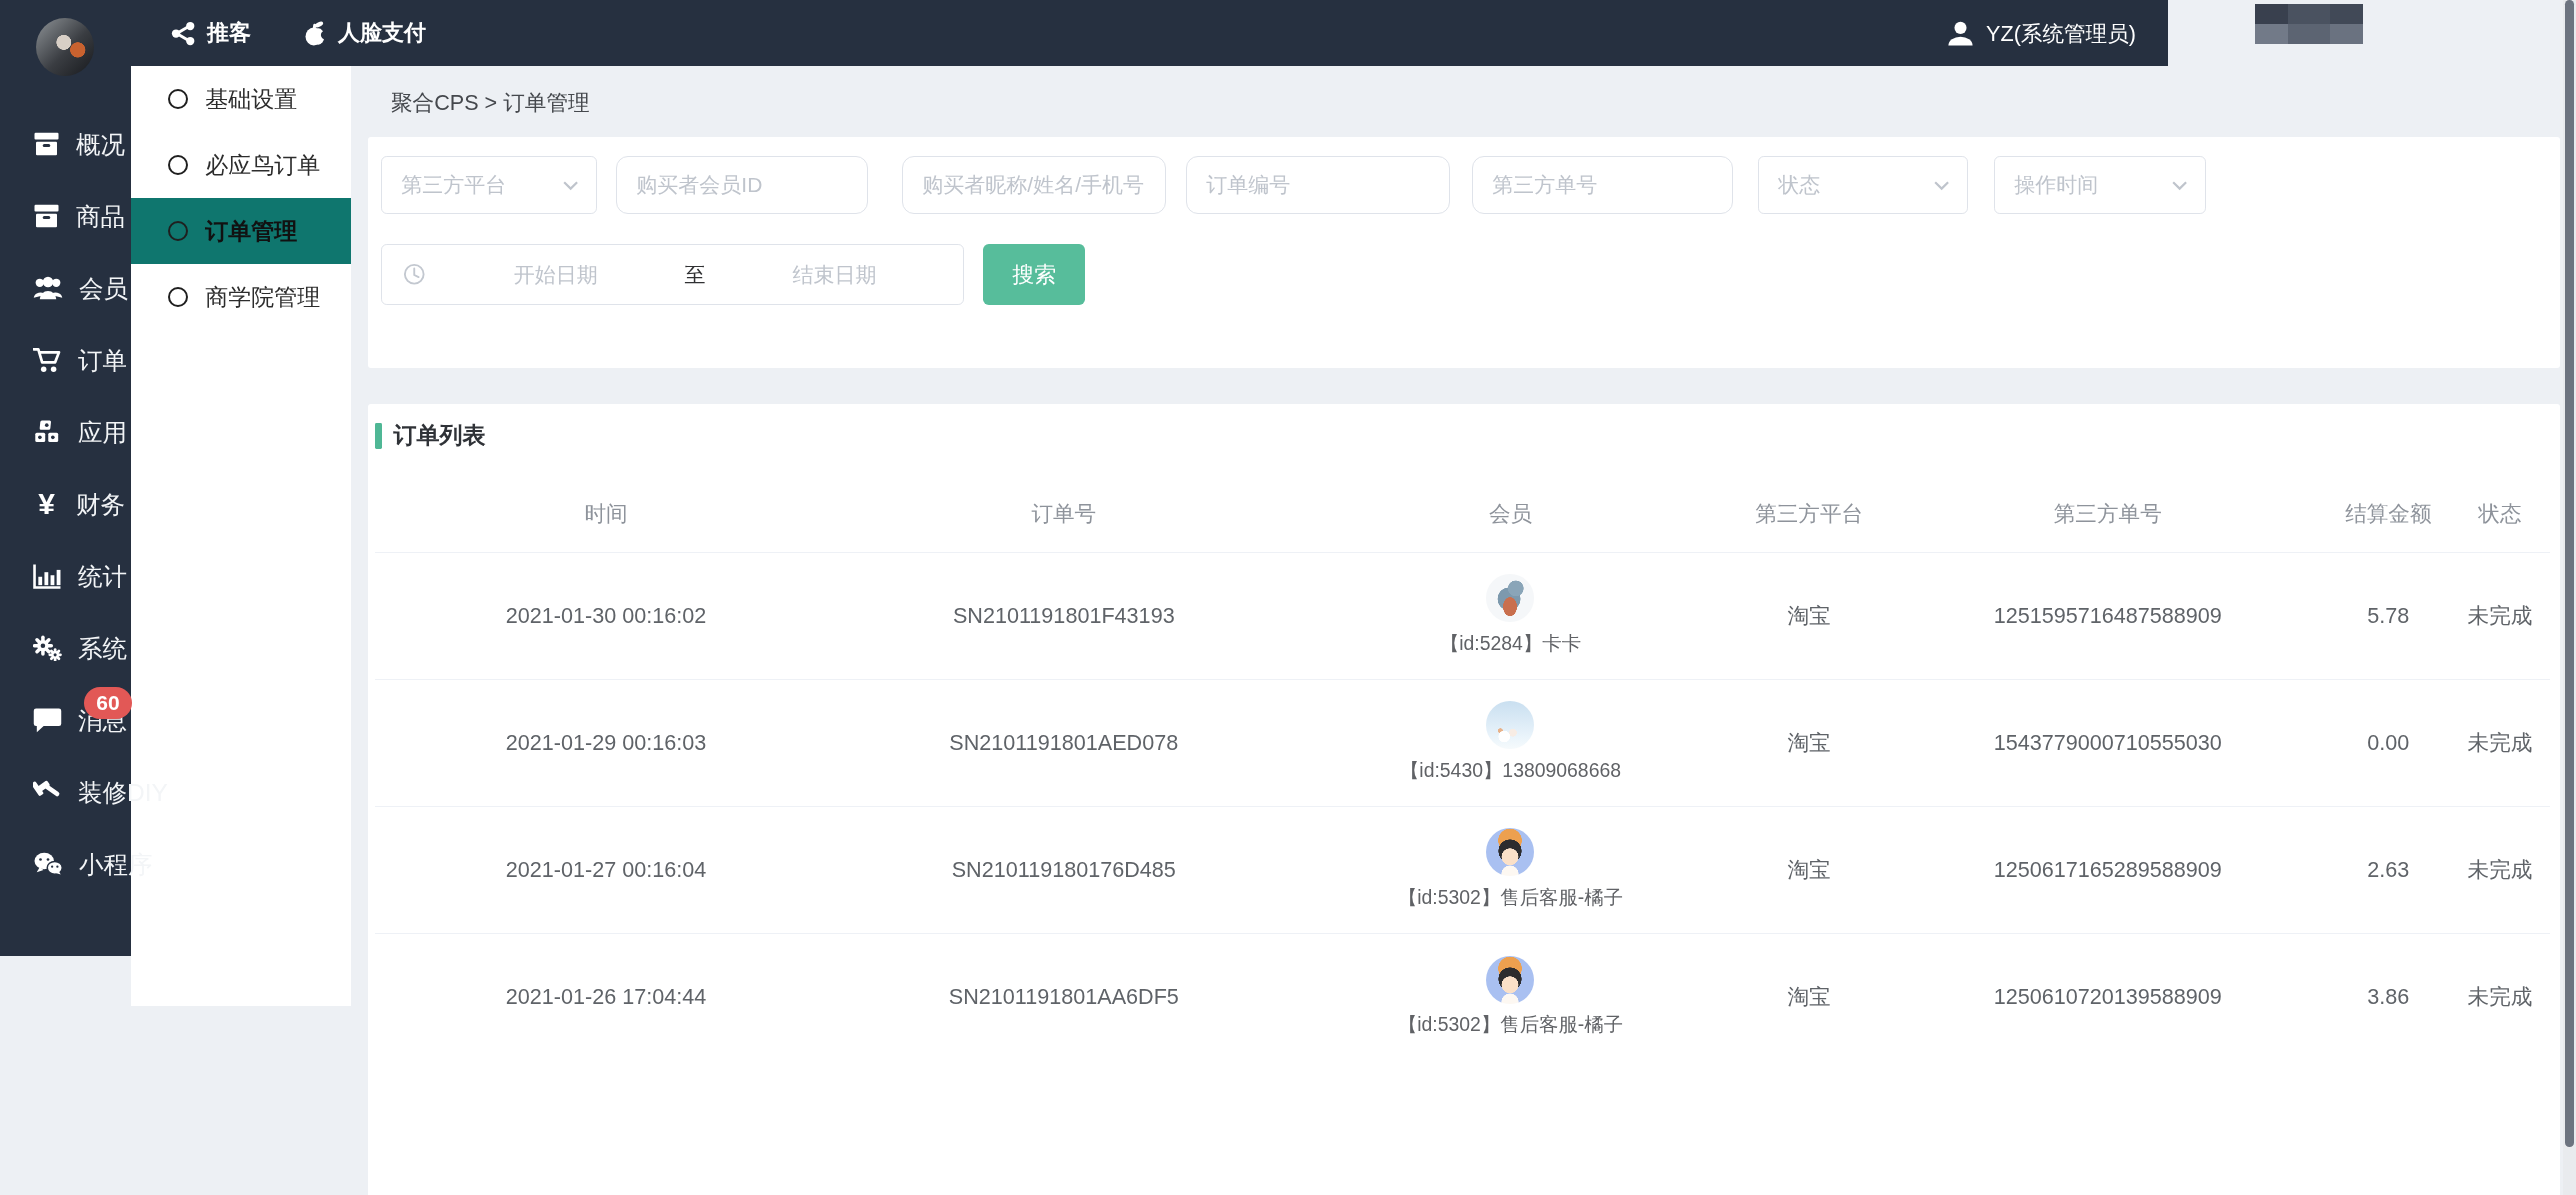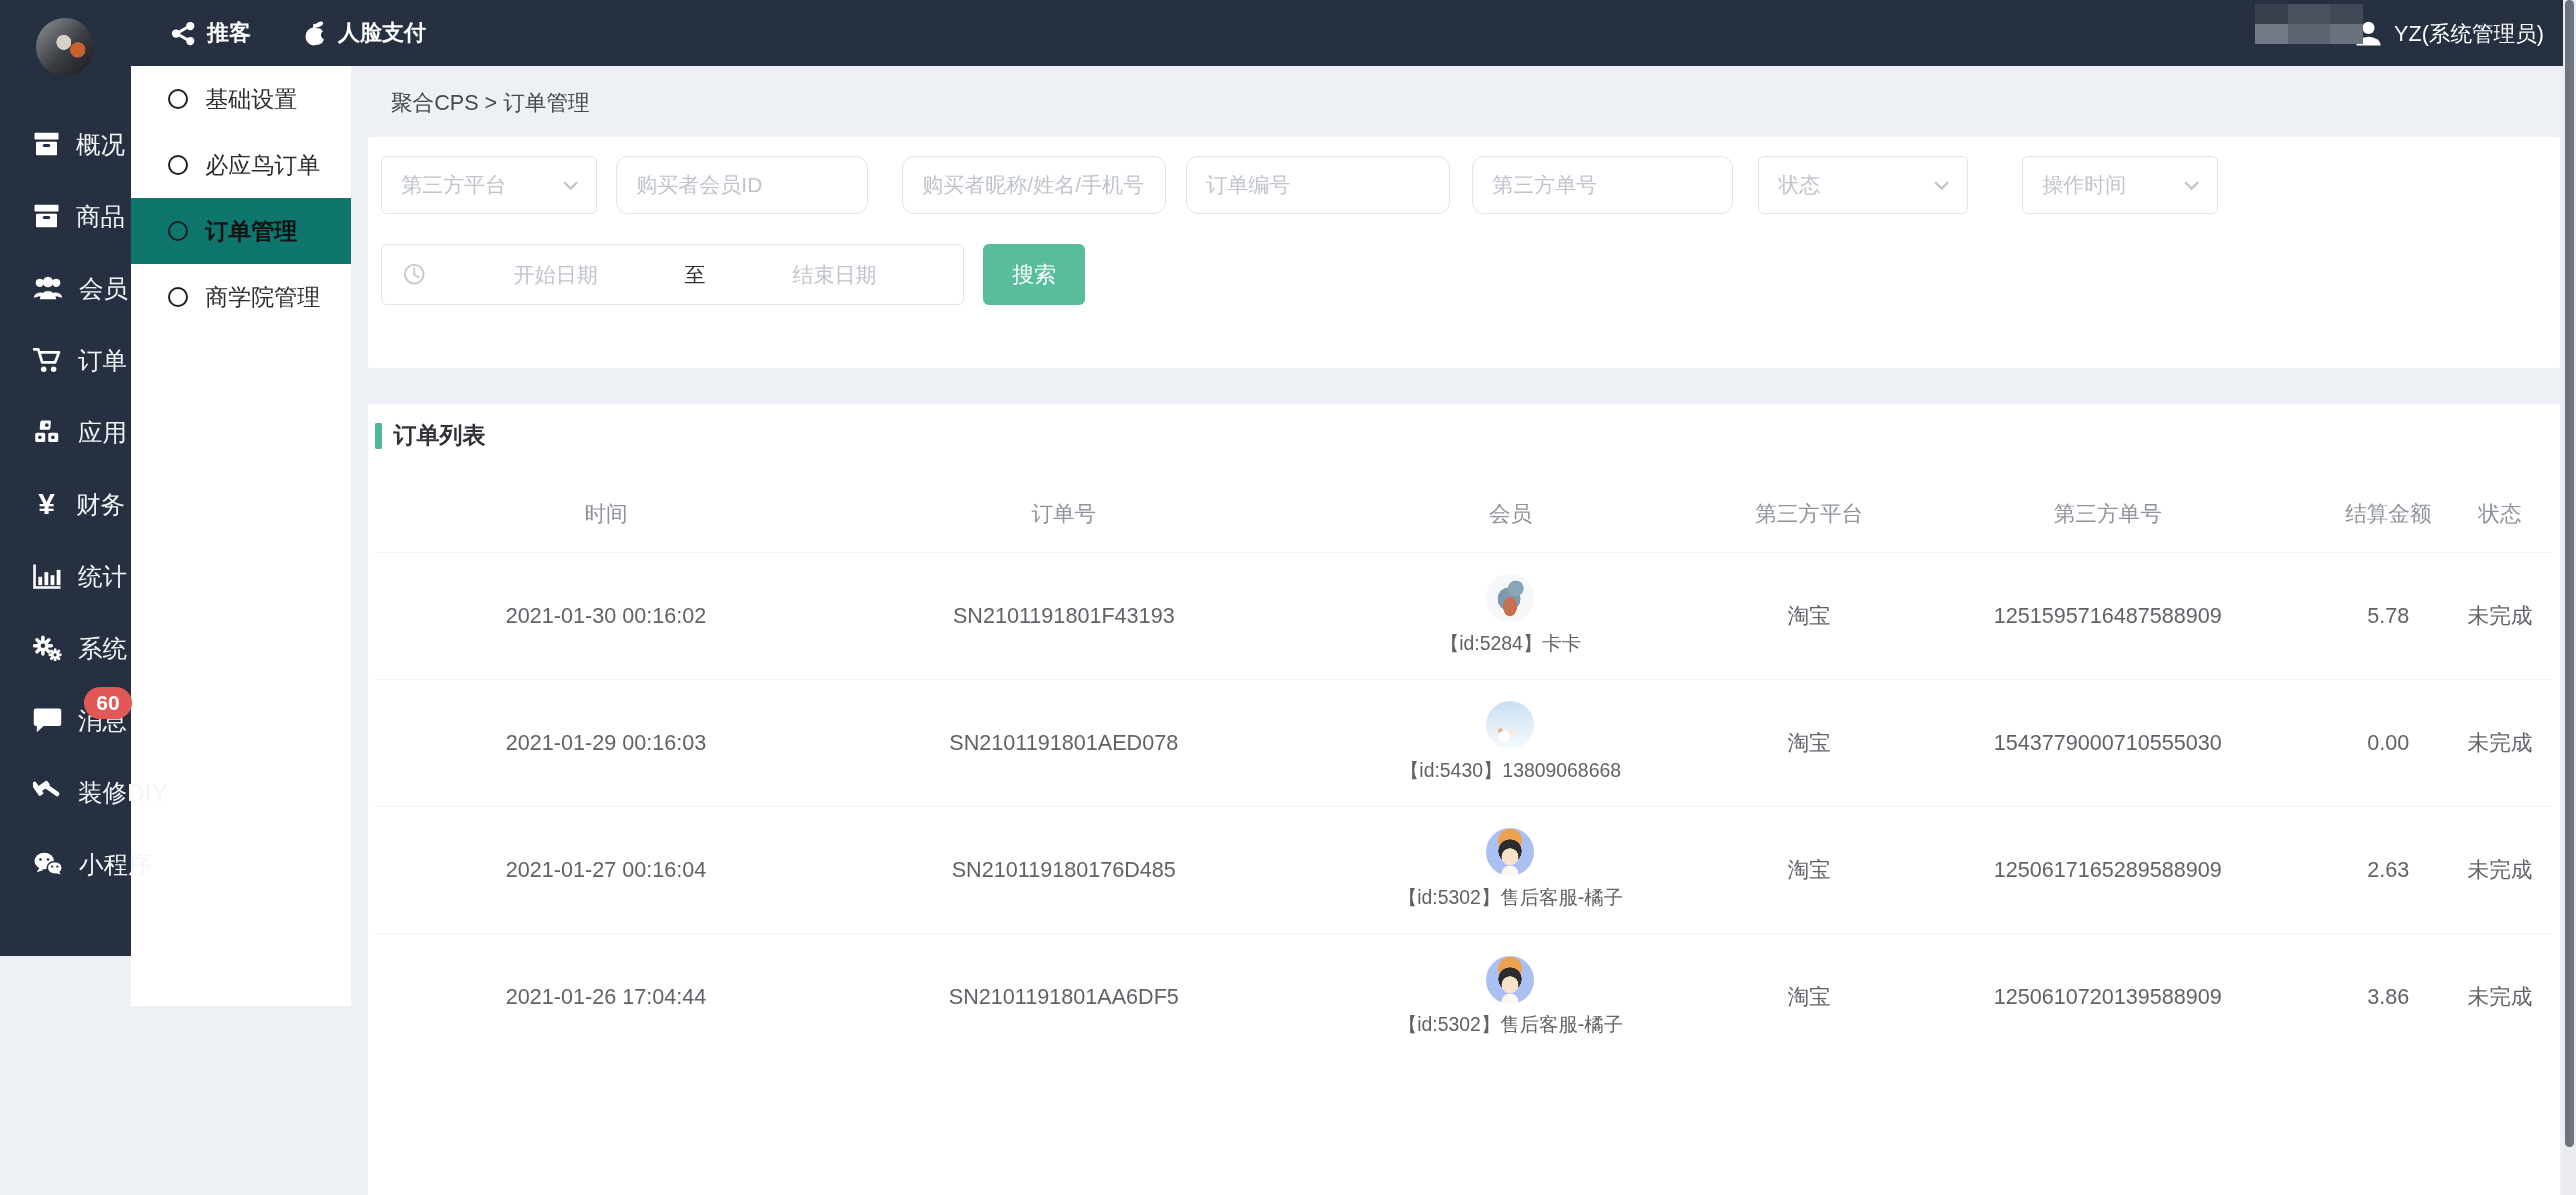--- a/index.html
+++ b/index.html
@@ -5,21 +5,21 @@
   * { margin:0; padding:0; box-sizing:border-box; }
   html,body { width:2576px; height:1196px; }
   body {
     font-family:"Liberation Sans","DejaVu Sans",sans-serif;
     background:#edf0f4; position:relative; overflow:hidden;
     color:#5f6368;
   }
 
   
   .topbar {
-    position:absolute; left:0; top:0; width:2576px; height:66px;
+    position:absolute; left:0; top:0; width:2168px; height:66px;
     background:#263040; z-index:5; display:flex; align-items:center;
   }
   .topbar-tabs { display:flex; align-items:center; gap:50px; margin-left:170px; }
   .top-tab { display:flex; align-items:center; gap:10px; color:#fff; font-size:22px; font-weight:bold; cursor:pointer; }
   .top-tab svg { display:block; }
   .topbar-right { position:absolute; right:32px; top:0; height:66px; display:flex; align-items:center; gap:11.5px; color:#fff; font-size:21.6px; }
   .redacted {
     position:absolute; left:2255px; top:4.3px; width:108px; height:40px;
     display:grid; grid-template-columns:1fr 1.3fr 1fr; grid-template-rows:1fr 1fr; z-index:6;
   }
@@ -370,21 +370,21 @@
       <input type="text" placeholder="第三方单号" style="">
     </div>
 
     <div class="f-select" style="left:1390px; width:210px;">
       <span>状态</span>
       <svg class="chev" width="17.3" height="11.5" viewBox="0 0 24 16">
         <polyline points="3,3 12,12 21,3" fill="none" stroke="#bfc4cc" stroke-width="3"></polyline>
       </svg>
     </div>
 
-    <div class="f-select" style="left:1626px; width:196px;margin-left:28px;">
+    <div class="f-select" style="left:1626px; width:212px;">
       <span>操作时间</span>
       <svg class="chev" width="17.3" height="11.5" viewBox="0 0 24 16">
         <polyline points="3,3 12,12 21,3" fill="none" stroke="#bfc4cc" stroke-width="3"></polyline>
       </svg>
     </div>
 
     <div class="date-range">
       <svg width="24.5" height="24.5" viewBox="0 0 34 34">
         <circle cx="17" cy="17" r="13" fill="none" stroke="#c3c8d0" stroke-width="2.6"></circle>
         <polyline points="17,9 17,18 23,21" fill="none" stroke="#c3c8d0" stroke-width="2.6" stroke-linecap="round"></polyline>

